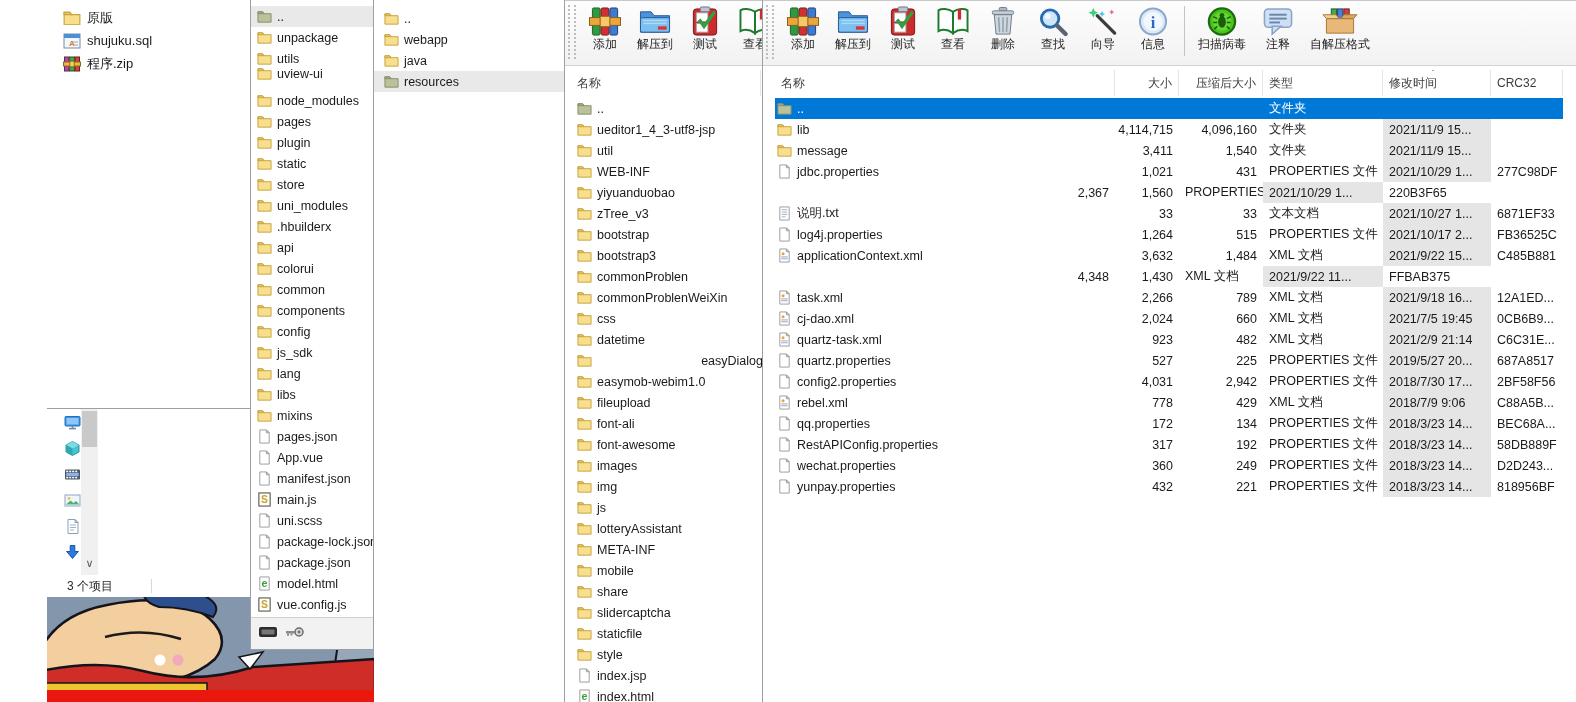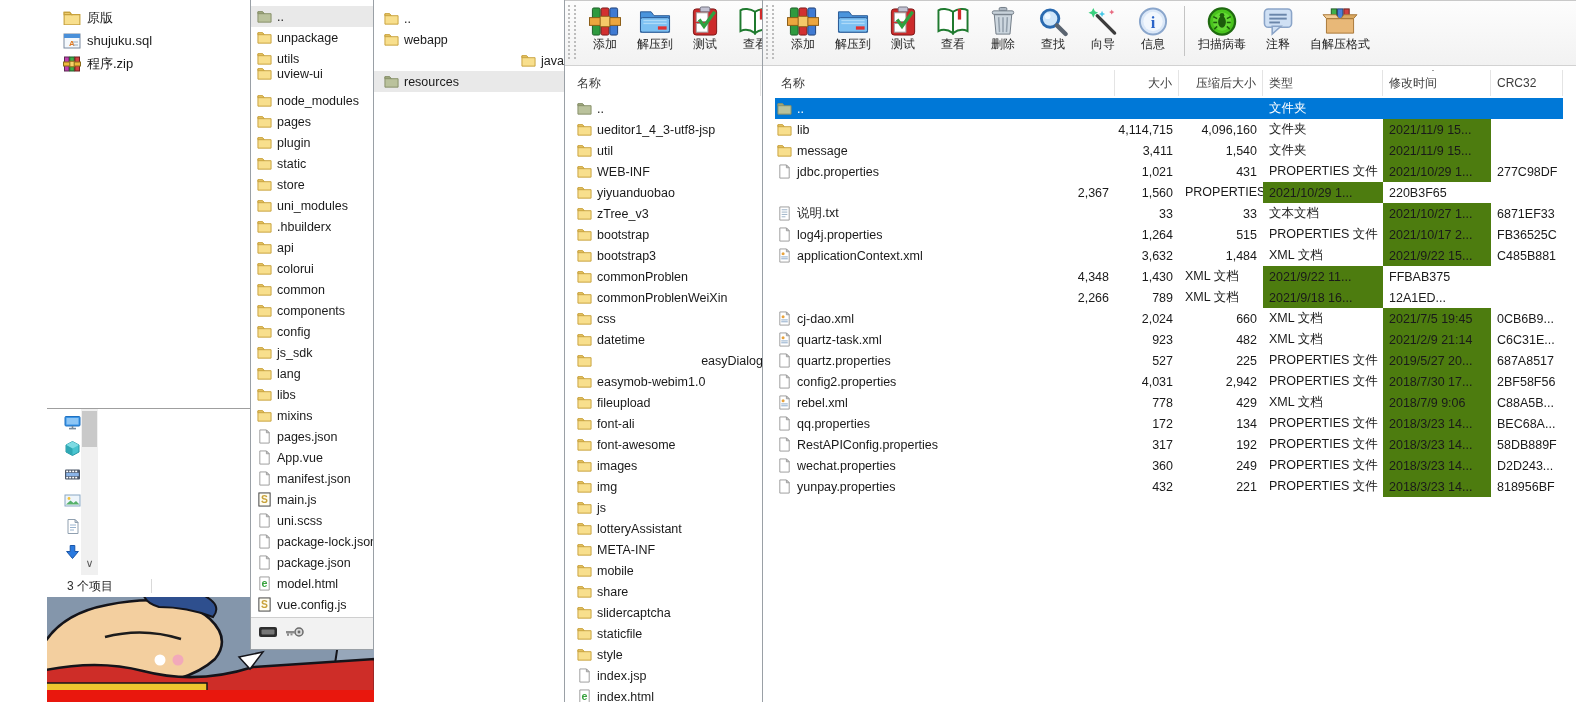--- a/index.html
+++ b/index.html
@@ -53,21 +53,21 @@
   
   #e-header{left:6px;width:190px;grid-template-columns:190px;}
   #e-list{position:absolute;left:6px;top:98px;width:192px;}
   #e-list .fi{margin-left:6px;}
   
   #f-header{left:12px;width:788px;grid-template-columns:340px 64px 84px 120px 108px 72px;}
   #f-rows{position:absolute;left:12px;top:98px;width:788px;font-size:12.5px;}
   .frow{position:absolute;left:0;width:788px;height:21px;display:grid;grid-template-columns:340px 64px 84px 120px 108px 72px;align-items:center;}
   .frow .c{padding:0 6px;box-sizing:border-box;white-space:nowrap;overflow:hidden;height:21px;display:flex;align-items:center;}
   .frow .c.r{justify-content:flex-end;}
-  .frow .c.mt{background:#4d7c0f;}
+  .frow .c.mt{background:#e5e5e5;}
   .frow .namec{display:flex;align-items:center;gap:5px;padding-left:2px;}
   .frow .fi{width:15px;height:15px;flex:0 0 15px;}
   .frow.sel{background:#0078d7;color:#fff;}
   .frow.sel .c.mt{background:transparent;}
 </style>
 </head>
 <body>
 
 <div id="screen">
 
@@ -409,21 +409,21 @@
             </svg></span>
           <span class="nm">..</span>
         </div>
         <div class="lrow" style="top: 29px;">
           <span class="fi"><svg viewBox="0 0 16 15">
               <path d="M1 3 h5 l1.6 2 H15 v9 H1 Z" fill="#f8df8d" stroke="#c7a13c"></path>
               <path d="M1 3 h5 l1.6 2 H1 Z" fill="#edcd70" stroke="#c7a13c"></path>
             </svg></span>
           <span class="nm">webapp</span>
         </div>
-        <div class="lrow" style="top: 50px; justify-content: flex-end;">
+        <div class="lrow" style="top: 50px;">
           <span class="fi"><svg viewBox="0 0 16 15">
               <path d="M1 3 h5 l1.6 2 H15 v9 H1 Z" fill="#f8df8d" stroke="#c7a13c"></path>
               <path d="M1 3 h5 l1.6 2 H1 Z" fill="#edcd70" stroke="#c7a13c"></path>
             </svg></span>
           <span class="nm">java</span>
         </div>
         <div class="lrow sel-gray" style="top: 71px;">
           <span class="fi"><svg viewBox="0 0 16 15">
               <path d="M1 3 h5 l1.6 2 H15 v9 H1 Z" fill="#bac29c" stroke="#858e68"></path>
               <path d="M1 3 h5 l1.6 2 H1 Z" fill="#a7b086" stroke="#858e68"></path>
@@ -982,20 +982,32 @@
           <div class="c">C485B881</div>
         </div>
         <div class="frow" style="top: 168px;">
           <div class="c r">4,348</div>
           <div class="c r">1,430</div>
           <div class="c">XML 文档</div>
           <div class="c mt">2021/9/22 11...</div>
           <div class="c">FFBAB375</div>
         </div>
         <div class="frow" style="top: 189px;">
+          <div class="c namec">
+            <span class="fi"><svg viewBox="0 0 16 16">
+                <path d="M3 1 h7 l3 3 v11 H3 Z" fill="#fff" stroke="#9a9a9a"></path>
+                <path d="M10 1 l3 3 h-3 Z" fill="#dedede" stroke="#9a9a9a"></path>
+                <circle cx="6.5" cy="6" r="1.6" fill="#e8a33d"></circle>
+                <g stroke="#8aa8c8" stroke-width="1">
+                  <line x1="4.5" y1="9.5" x2="11.5" y2="9.5"></line>
+                  <line x1="4.5" y1="11.5" x2="11.5" y2="11.5"></line>
+                </g>
+              </svg></span>
+            <span class="nm">task.xml</span>
+          </div>
           <div class="c r">2,266</div>
           <div class="c r">789</div>
           <div class="c">XML 文档</div>
           <div class="c mt">2021/9/18 16...</div>
           <div class="c">12A1ED...</div>
         </div>
         <div class="frow" style="top: 210px;">
           <div class="c namec">
             <span class="fi"><svg viewBox="0 0 16 16">
                 <path d="M3 1 h7 l3 3 v11 H3 Z" fill="#fff" stroke="#9a9a9a"></path>

